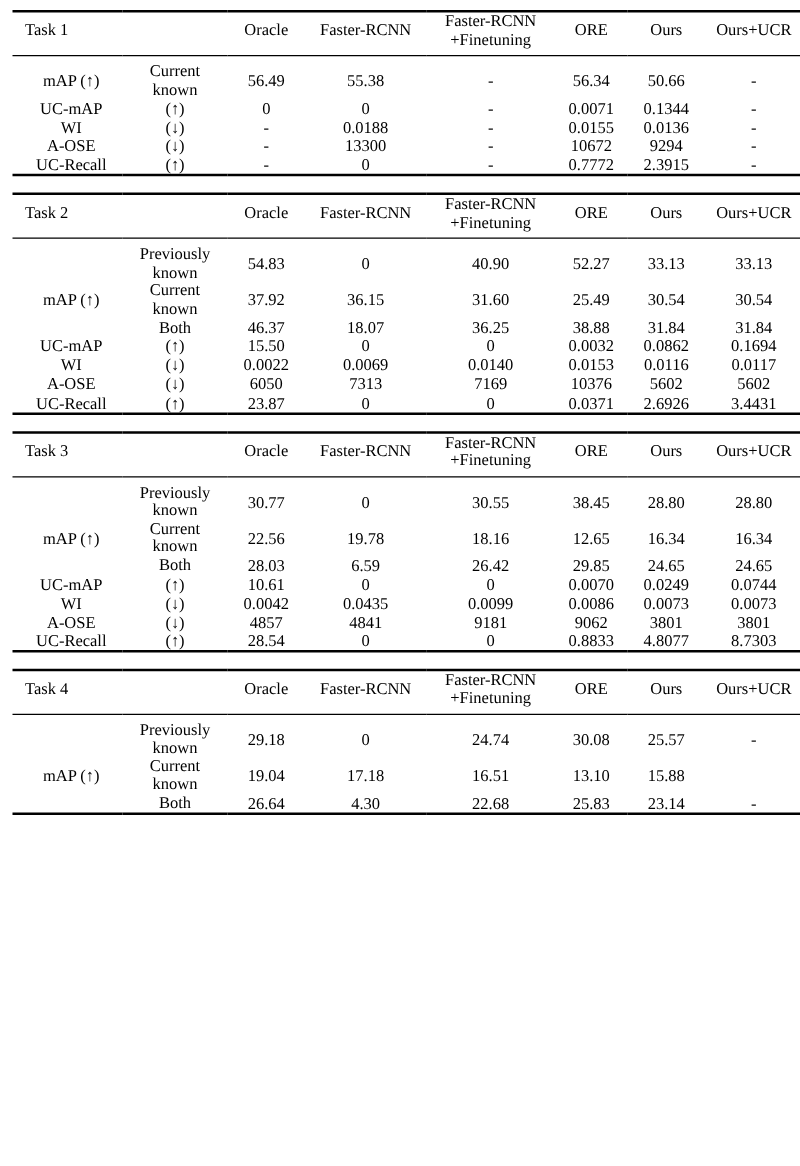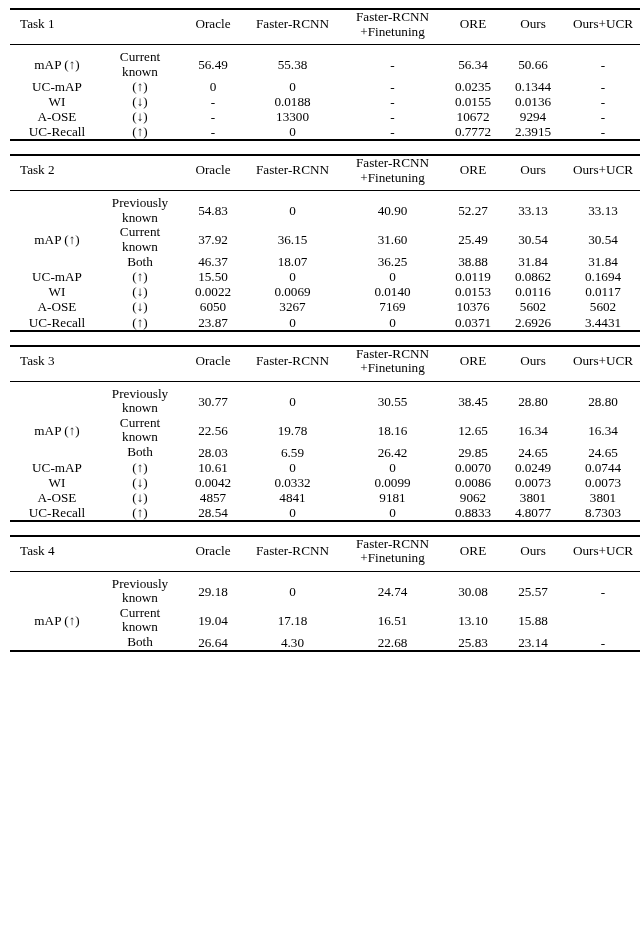--- a/index.html
+++ b/index.html
@@ -137,21 +137,21 @@
             <td class="cell-tall">56.34</td>
             <td class="cell-tall">50.66</td>
             <td class="cell-tall">-</td>
           </tr>
           <tr>
             <td class="metric cell">UC-mAP</td>
             <td class="metric-c cell">(↑)</td>
             <td class="cell">0</td>
             <td class="cell">0</td>
             <td class="cell">-</td>
-            <td class="cell">0.0235</td>
+            <td class="cell">0.0071</td>
             <td class="cell bold">0.1344</td>
             <td class="cell">-</td>
           </tr>
           <tr>
             <td class="metric cell">WI</td>
             <td class="metric-c cell">(↓)</td>
             <td class="cell">-</td>
             <td class="cell">0.0188</td>
             <td class="cell">-</td>
             <td class="cell">0.0155</td>
@@ -247,39 +247,39 @@
             <td class="cell">38.88</td>
             <td class="cell">31.84</td>
             <td class="cell">31.84</td>
           </tr>
           <tr>
             <td class="metric cell">UC-mAP</td>
             <td class="metric-c cell">(↑)</td>
             <td class="cell">15.50</td>
             <td class="cell">0</td>
             <td class="cell">0</td>
-            <td class="cell">0.0119</td>
+            <td class="cell">0.0032</td>
             <td class="cell">0.0862</td>
             <td class="cell bold">0.1694</td>
           </tr>
           <tr>
             <td class="metric cell">WI</td>
             <td class="metric-c cell">(↓)</td>
             <td class="cell">0.0022</td>
             <td class="cell">0.0069</td>
             <td class="cell">0.0140</td>
             <td class="cell">0.0153</td>
             <td class="cell">0.0116</td>
             <td class="cell">0.0117</td>
           </tr>
           <tr>
             <td class="metric cell">A-OSE</td>
             <td class="metric-c cell">(↓)</td>
             <td class="cell">6050</td>
-            <td class="cell">3267</td>
+            <td class="cell">7313</td>
             <td class="cell">7169</td>
             <td class="cell">10376</td>
             <td class="cell">5602</td>
             <td class="cell">5602</td>
           </tr>
           <tr class="rule-bottom">
             <td class="metric cell">UC-Recall</td>
             <td class="metric-c cell">(↑)</td>
             <td class="cell">23.87</td>
             <td class="cell">0</td>
@@ -365,21 +365,21 @@
             <td class="cell">0</td>
             <td class="cell">0</td>
             <td class="cell">0.0070</td>
             <td class="cell">0.0249</td>
             <td class="cell bold">0.0744</td>
           </tr>
           <tr>
             <td class="metric cell">WI</td>
             <td class="metric-c cell">(↓)</td>
             <td class="cell">0.0042</td>
-            <td class="cell">0.0332</td>
+            <td class="cell">0.0435</td>
             <td class="cell">0.0099</td>
             <td class="cell">0.0086</td>
             <td class="cell">0.0073</td>
             <td class="cell bold">0.0073</td>
           </tr>
           <tr>
             <td class="metric cell">A-OSE</td>
             <td class="metric-c cell">(↓)</td>
             <td class="cell">4857</td>
             <td class="cell">4841</td>

